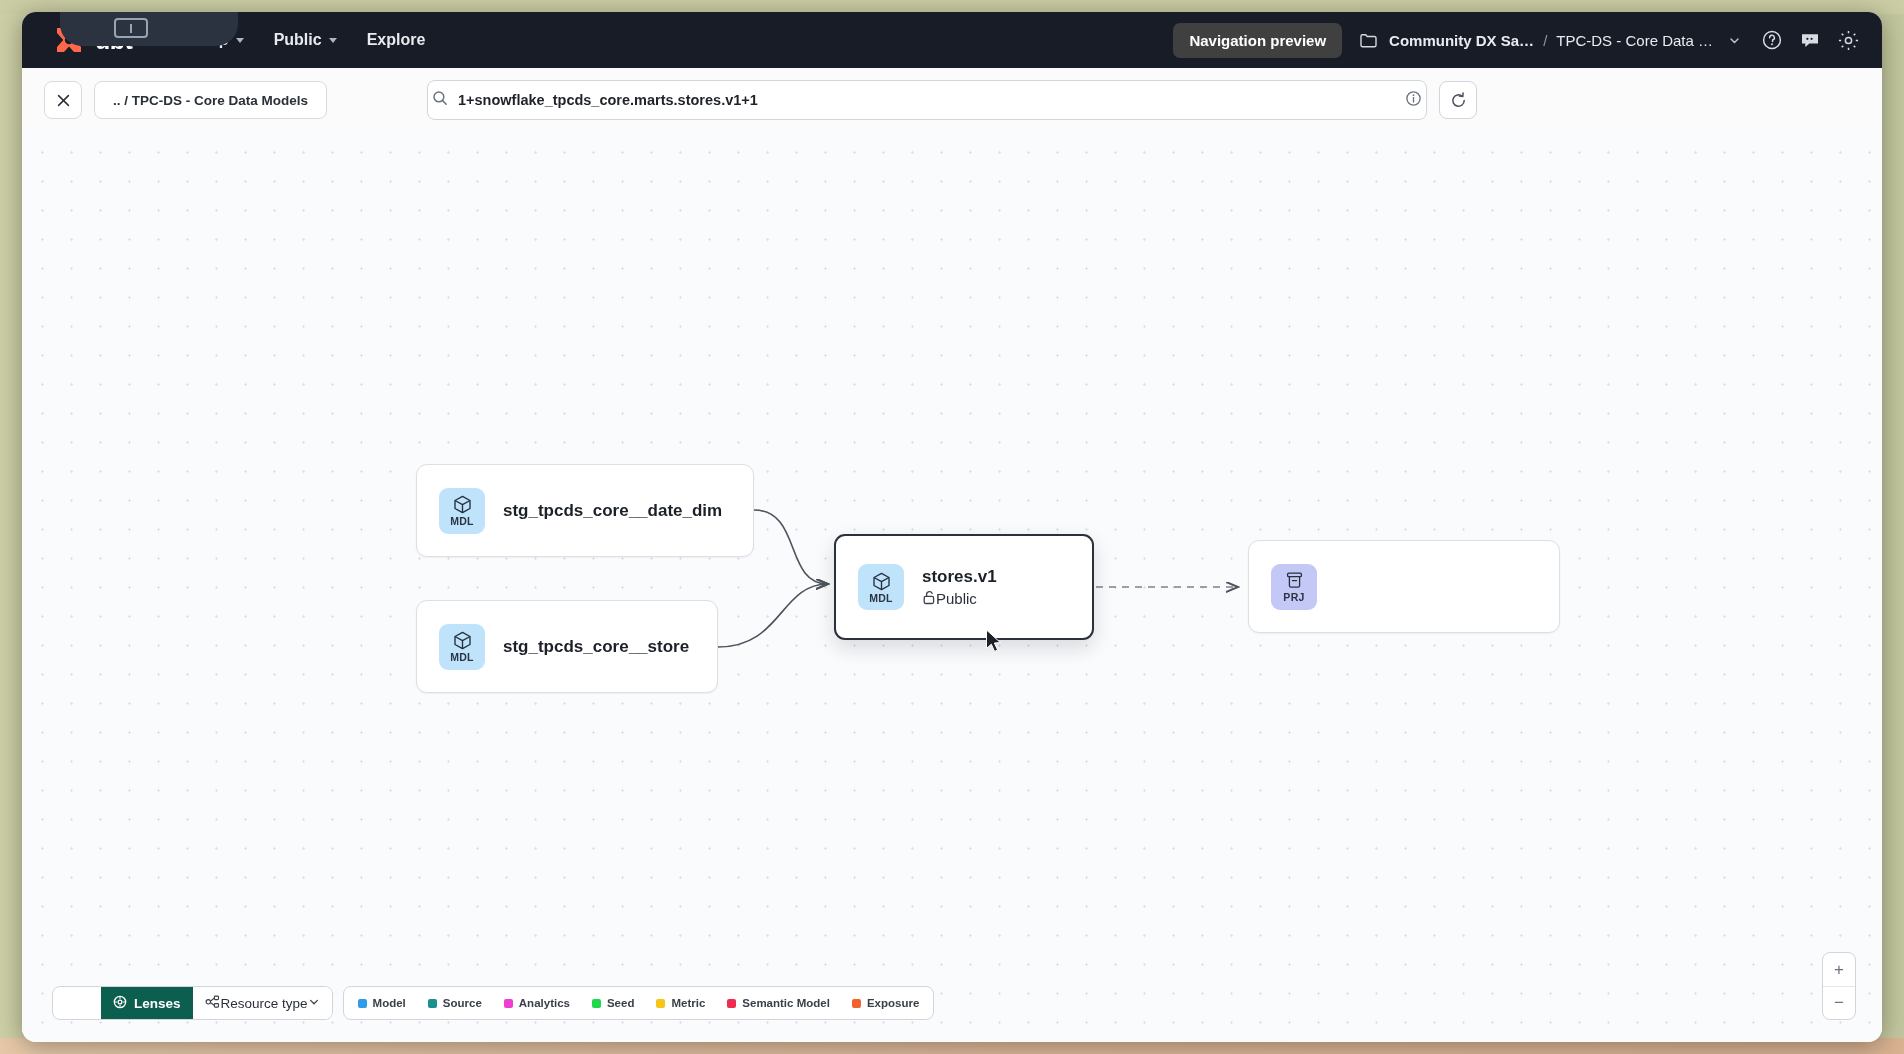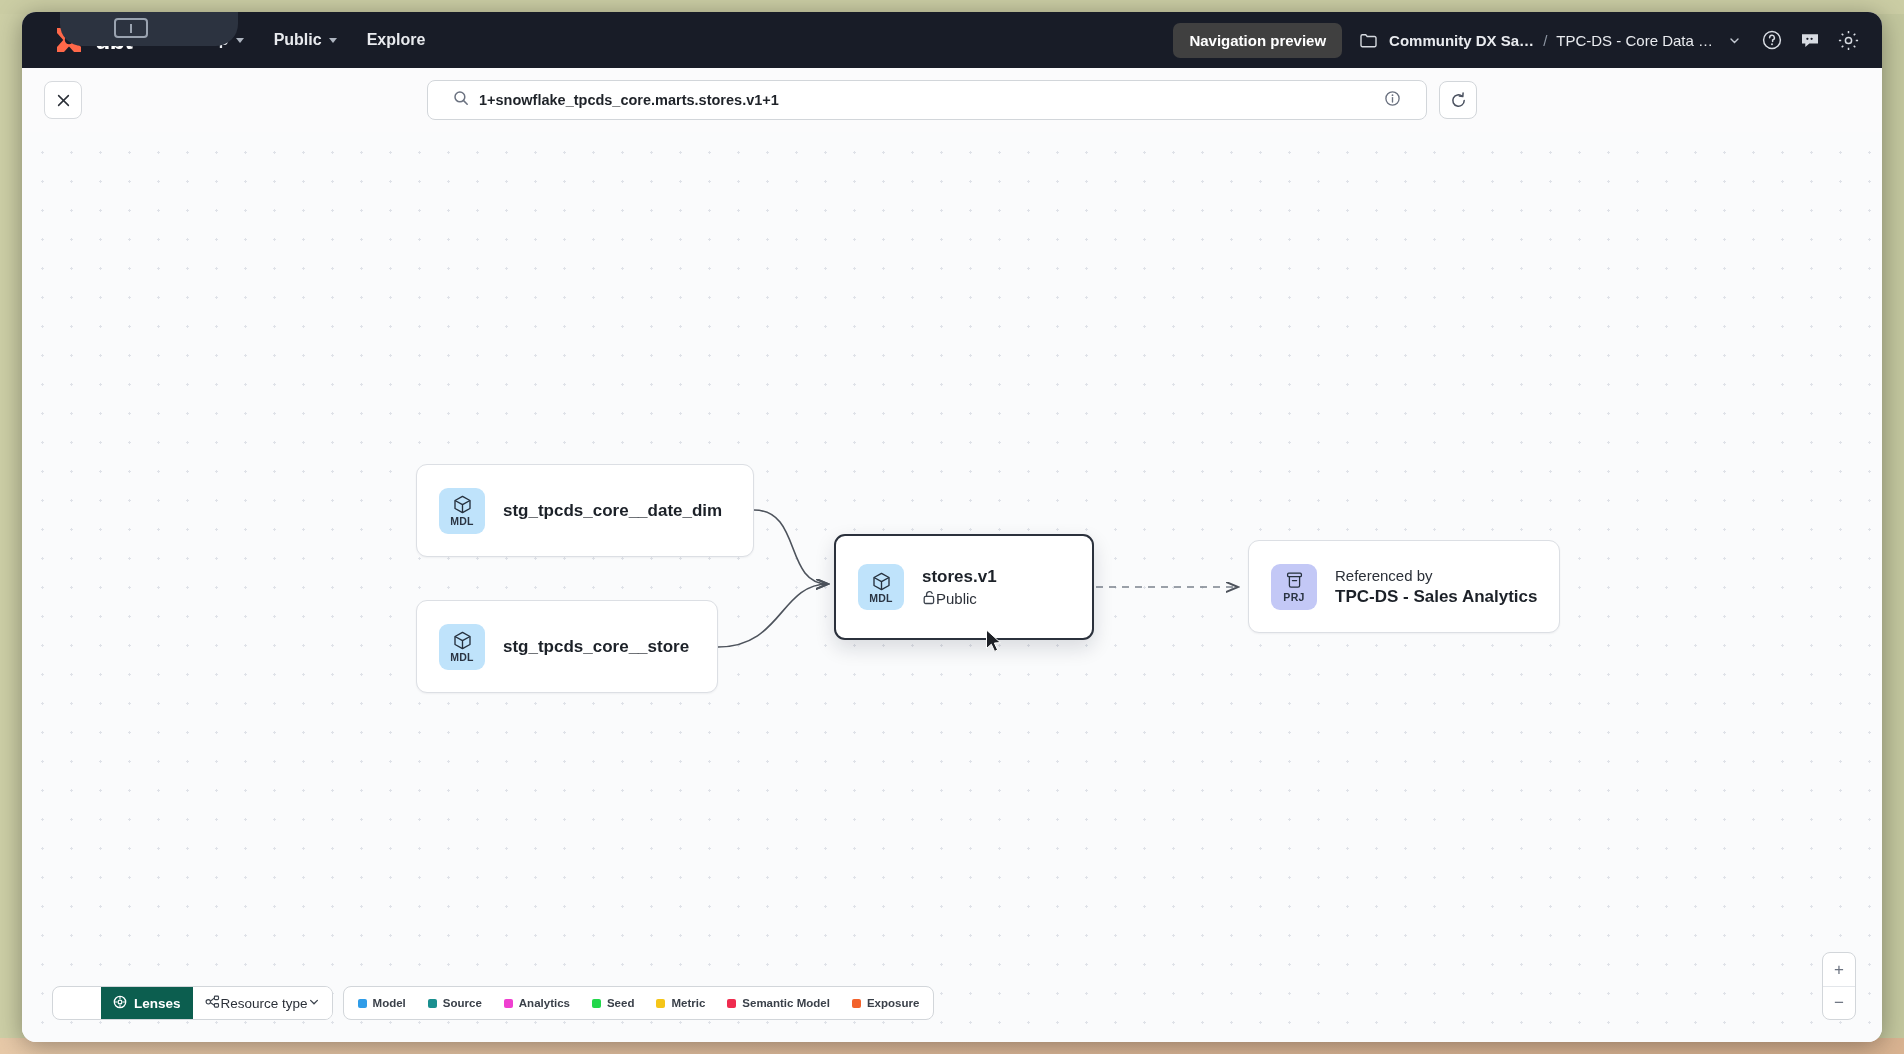--- a/index.html
+++ b/index.html
@@ -106,21 +106,21 @@
     font-size:13.5px; font-weight:700; color:#2b3038; white-space:nowrap;
   }
 
   .search-wrap {
     position:absolute; left:50%; transform:translateX(-50%);
     display:flex; align-items:center; gap:12px;
   }
   .search-box {
     width:1000px; height:40px;
     border:1px solid #d2d6da; border-radius:8px; background:#fff;
-    display:flex; align-items:center; padding:0 25px; gap:10px;
+    display:flex; align-items:center; padding:0 4px; gap:10px;
   }
   .search-val { font-size:14.5px; color:#1f2329; font-weight:600; flex:1; }
   .refresh-btn {
     width:38px; height:38px; border:1px solid #d2d6da; border-radius:8px; background:#fff;
     display:flex; align-items:center; justify-content:center; cursor:pointer;
   }
 
   
   .canvas {
     position:absolute; left:0; top:120px; right:0; bottom:0;
@@ -286,20 +286,21 @@
   </div>
 
   <div class="toolbar">
 
     <div class="tb-btn-close">
       <svg width="15" height="15" viewBox="0 0 15 15">
         <path d="M2.6 2.6 L12.4 12.4 M12.4 2.6 L2.6 12.4" stroke="#2b3038" stroke-width="1.5" stroke-linecap="round"></path>
       </svg>
     </div>
 
+    <div class="tb-crumb">.. / TPC-DS - Core Data Models</div>
 
     <div class="search-wrap">
       <div class="search-box">
         <span>
           <svg width="16" height="16" viewBox="0 0 16 16">
             <circle cx="6.9" cy="6.9" r="4.9" fill="none" stroke="#6b7280" stroke-width="1.5"></circle>
             <path d="M10.6 10.6 L14.2 14.2" stroke="#6b7280" stroke-width="1.5" stroke-linecap="round"></path>
           </svg>
         </span>
         <span class="search-val" title="Search lineage">1+snowflake_tpcds_core.marts.stores.v1+1</span>
@@ -381,24 +382,20 @@
     </div>
 
     <div class="node" style="left:1226px; top:408px; width:312px; height:93px;">
       <div class="badge prj">
         <svg width="21" height="21" viewBox="0 0 21 21">
           <rect x="3.6" y="3.2" width="13.8" height="3.4" rx="1.2" fill="none" stroke="#25303d" stroke-width="1.3"></rect>
           <path d="M5.4 6.6 V15.6 a1.6 1.6 0 0 0 1.6 1.6 h7 a1.6 1.6 0 0 0 1.6 -1.6 V6.6" fill="none" stroke="#25303d" stroke-width="1.3"></path>
           <path d="M8.4 10.6 h4.2" stroke="#25303d" stroke-width="1.3" stroke-linecap="round"></path>
         </svg>
         <span class="badge-txt">PRJ</span>
-      </div>
-      <div class="node-stack">
-        <span class="node-sub-small">Referenced by</span>
-        <span class="node-sub-strong">TPC-DS - Sales Analytics</span>
       </div>
     </div>
 
     <svg class="cursor-arrow" width="18" height="26" viewBox="0 0 18 26">
       <path d="M1.5 1 L1.5 19.5 L6.3 15.2 L9.6 22.4 L12.6 21 L9.4 14 L15.4 13.6 Z" fill="#1d2026" stroke="#ffffff" stroke-width="1"></path>
     </svg>
 
     <div class="bottom-left">
       <div class="lens-group">
         <div class="lens-btn">

